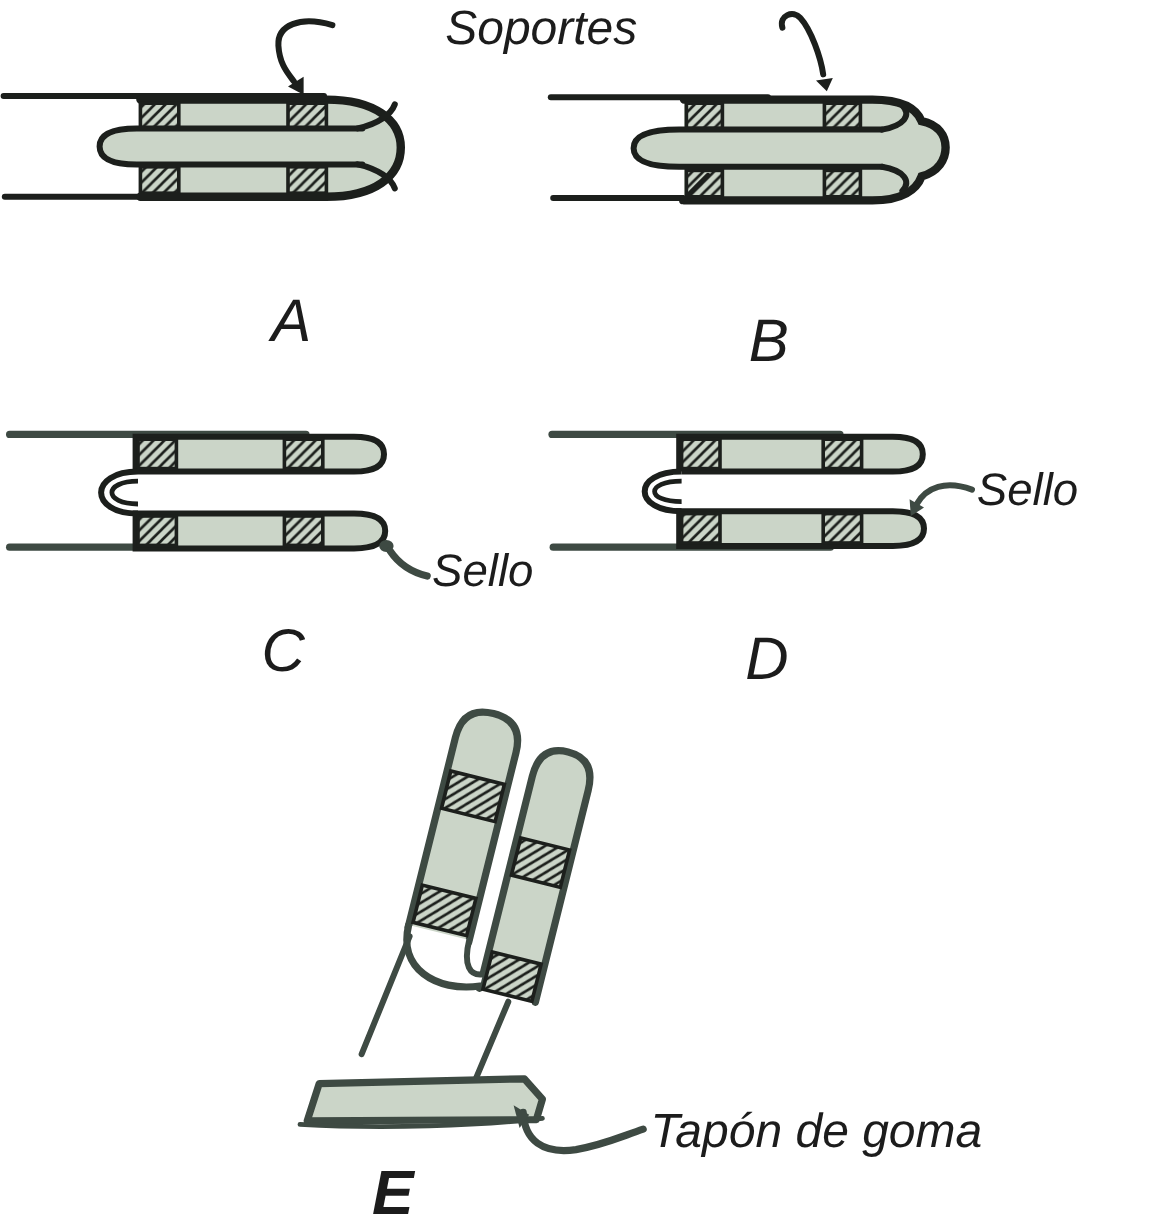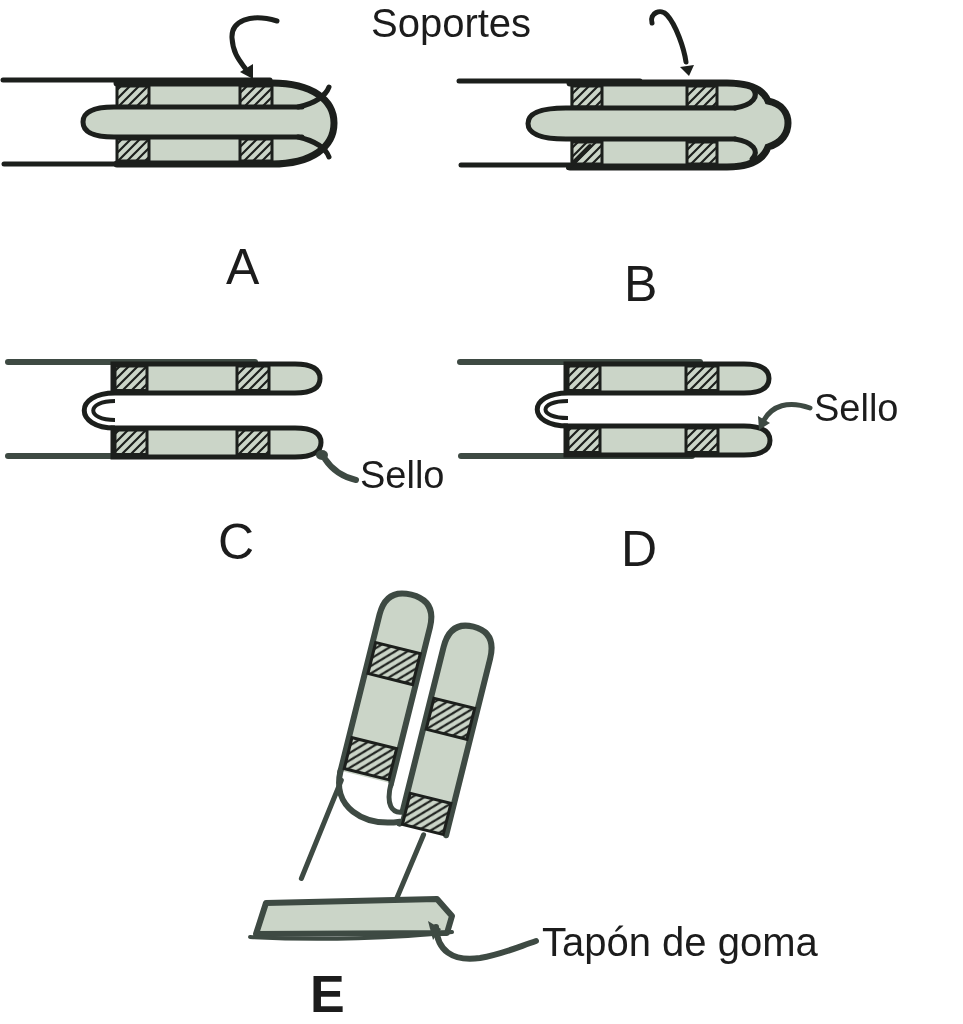--- a/index.html
+++ b/index.html
@@ -1,16 +1,16 @@
 <!DOCTYPE html>
 <html style="--tube_fill: #cbd5c8; --ink: #1c1f1c; --sketch: #3e4a43; --text: #1c1c1c; --background: #ffffff;"><head>
 <meta charset="utf-8">
 <style>
   html,body { margin:0; padding:0; background:#ffffff; }
-  .stage { position:relative; width:963px; height:1024px; background:var(--background,#fff); overflow:hidden; }
+  .stage { position:relative; width:963px; height:1024px; background:var(--background,#fff); overflow:hidden;font-style:italic; }
   svg { display:block; }
   text { fill:var(--text,#1c1c1c); font-family:"Liberation Sans", sans-serif; }
   .fig-label { font-size:50px; }
   .fig-label-bold { font-size:52px; font-weight:bold; }
   .ann-label { font-size:38px; }
   .ann-label-lg { font-size:40px; }
   .wall { fill:none; stroke:var(--sketch,#3e4a43); stroke-width:6; stroke-linecap:round; }
   .o7 { fill:none; stroke:var(--ink,#1c1f1c); stroke-width:7; stroke-linecap:round; }
   .o5 { fill:none; stroke:var(--ink,#1c1f1c); stroke-width:5; stroke-linecap:round; }
   .o4 { fill:none; stroke:var(--ink,#1c1f1c); stroke-width:4; stroke-linecap:round; }

